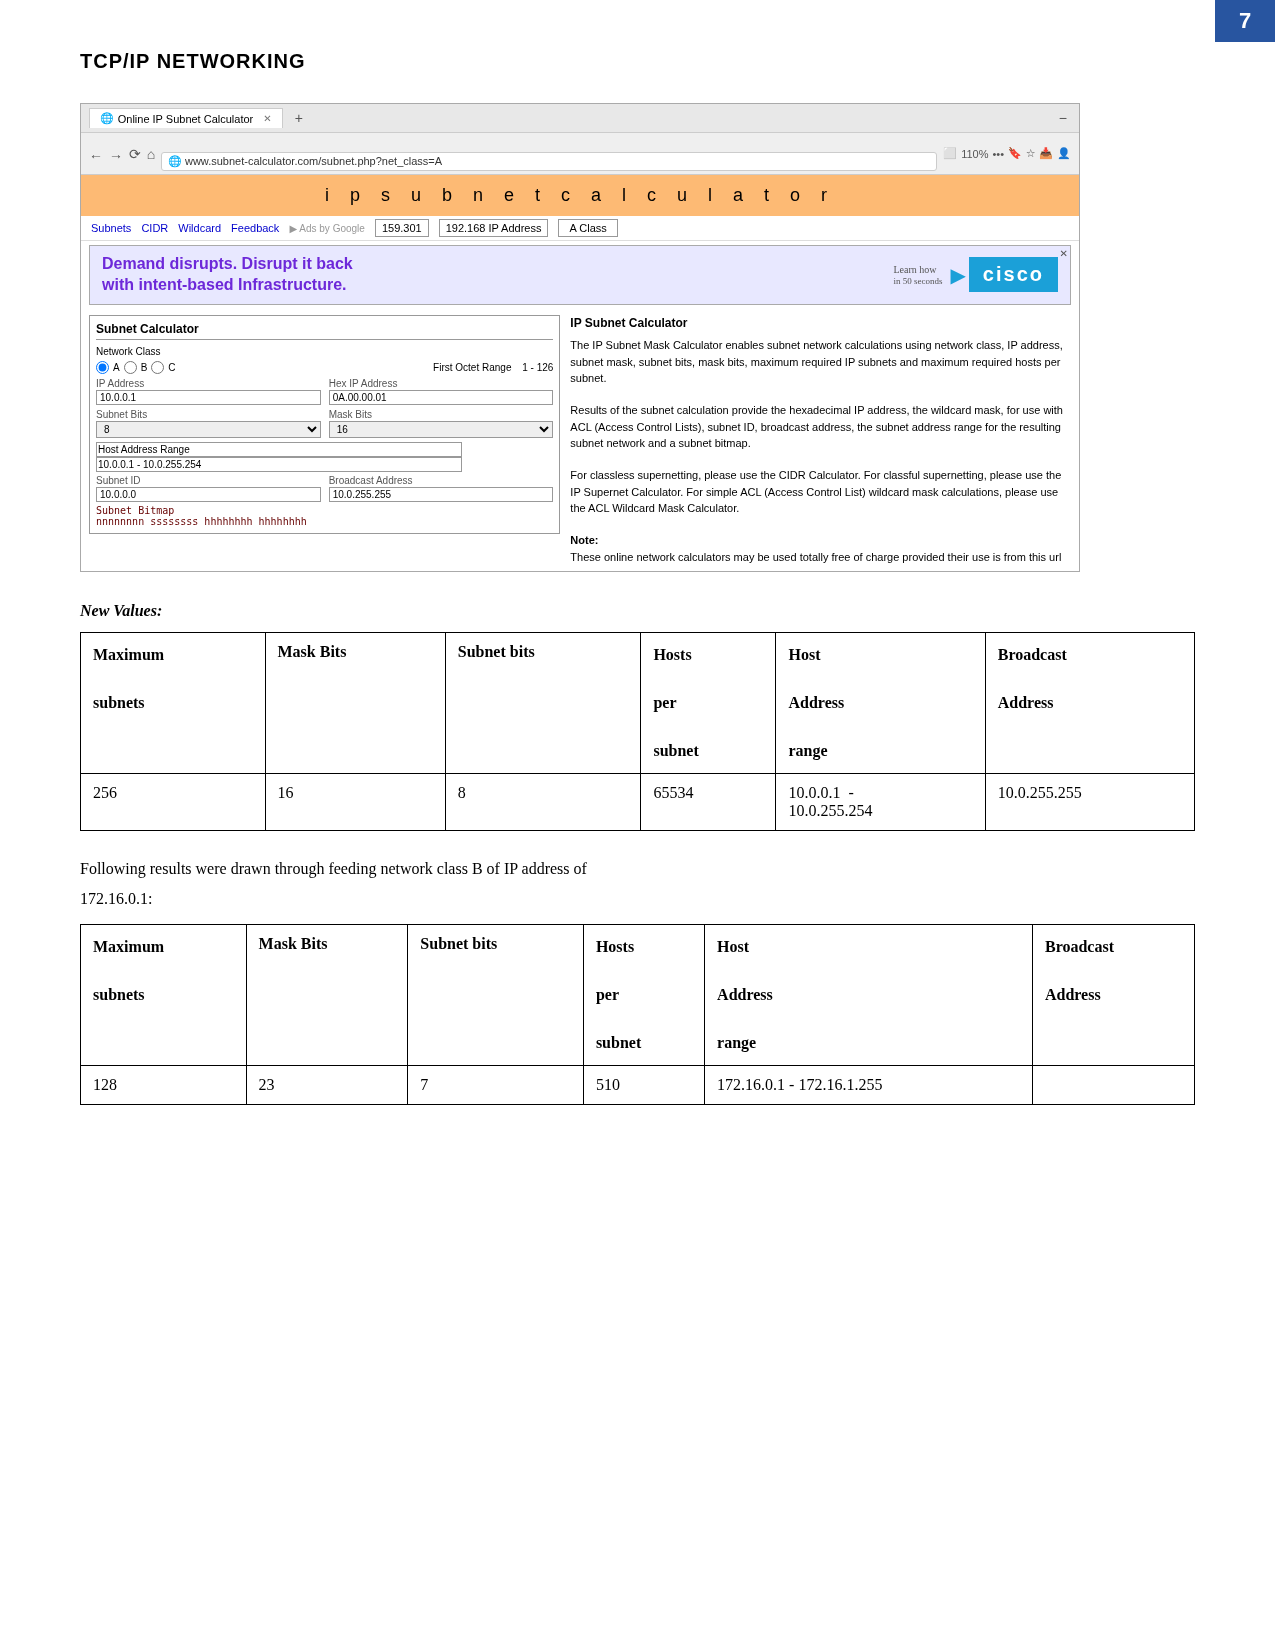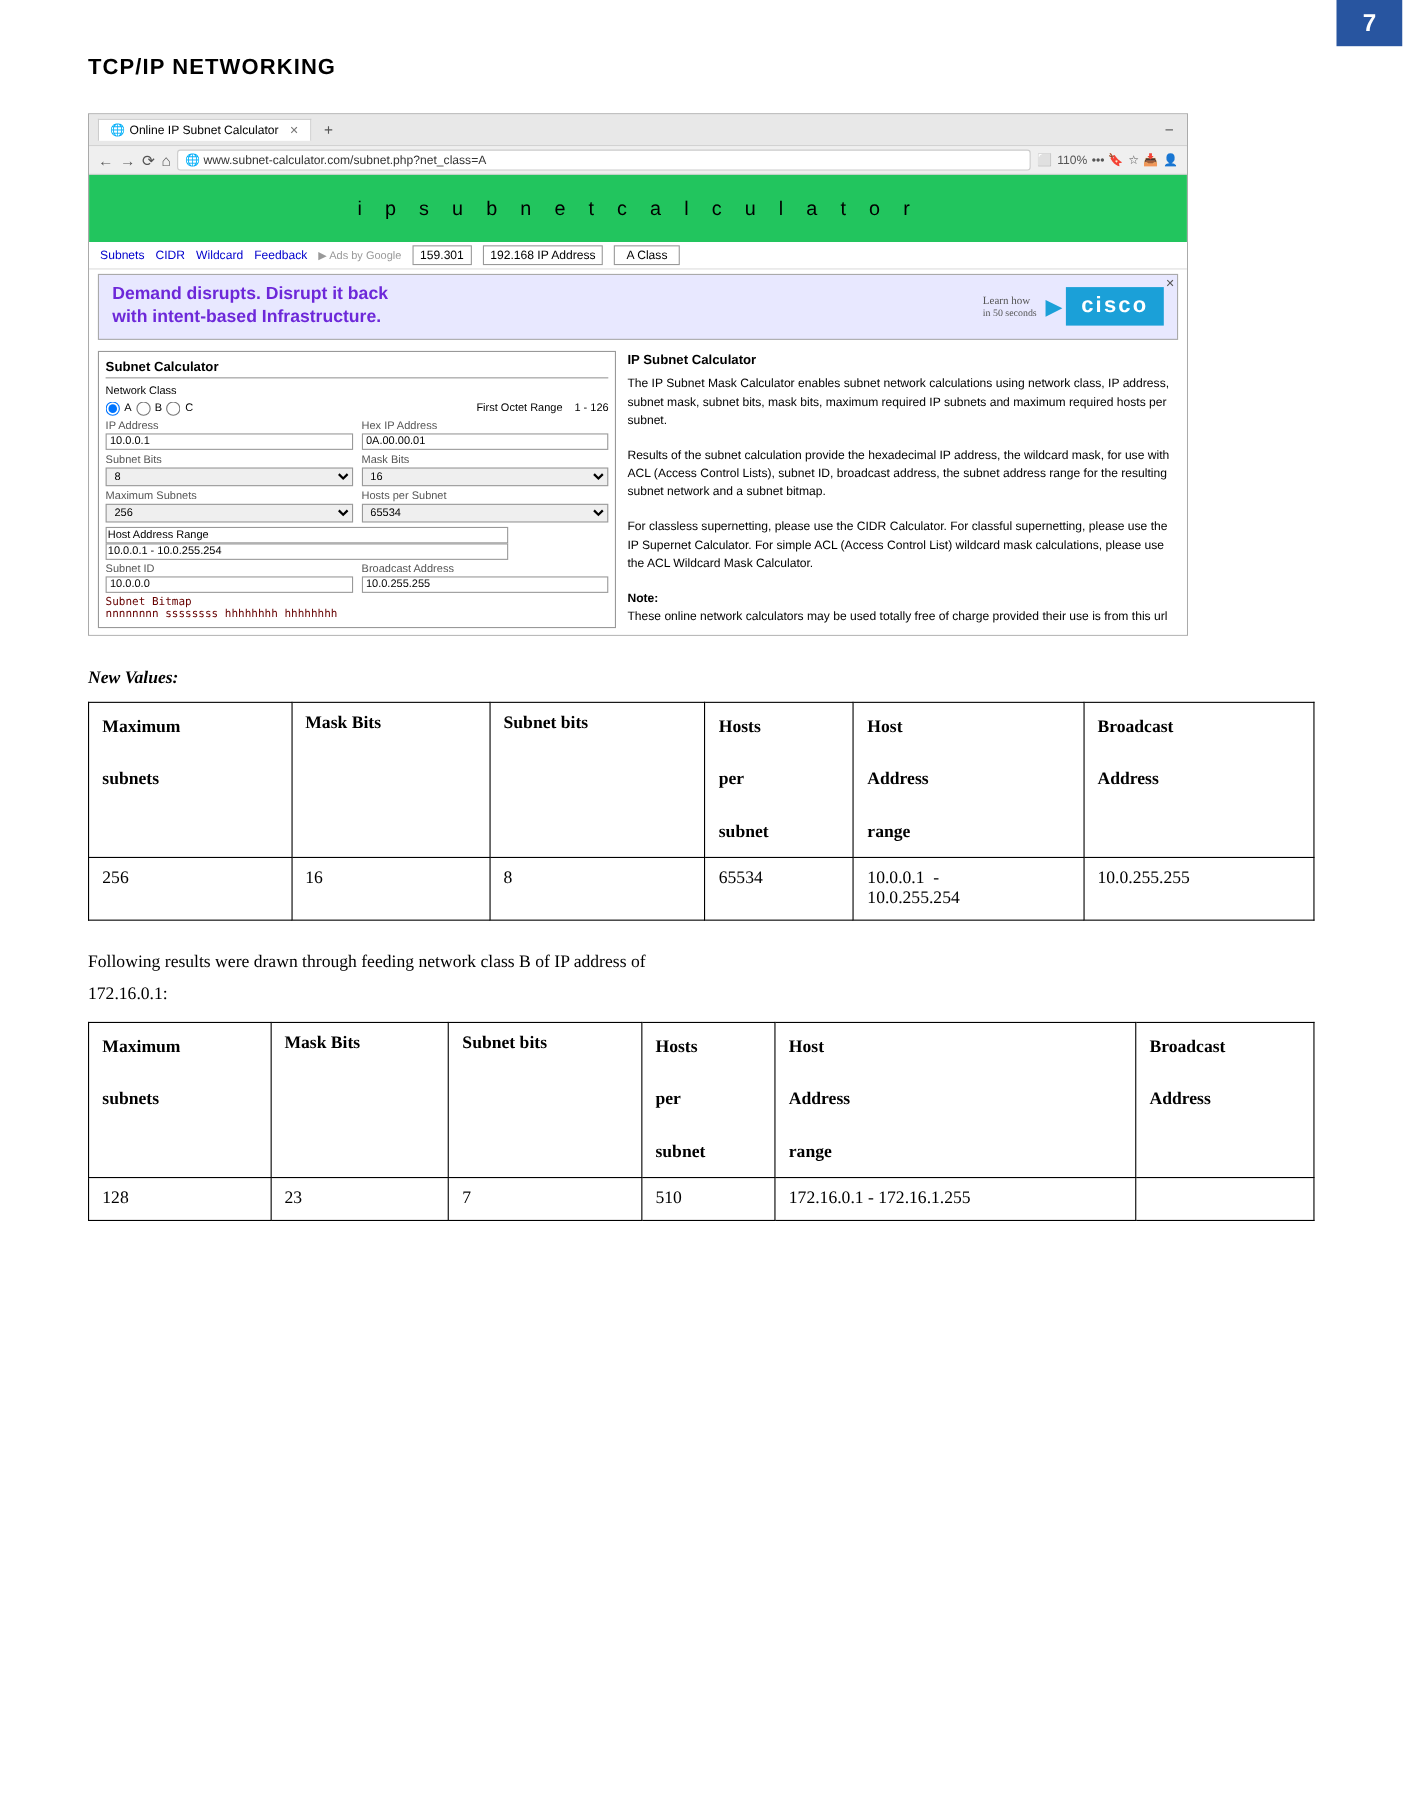--- a/index.html
+++ b/index.html
@@ -86,42 +86,43 @@
     }
 
     .browser-nav .url-bar {
       flex: 1;
       background: #fff;
       border: 1px solid #ccc;
       border-radius: 3px;
       padding: 2px 6px;
       font-size: 11px;
       color: #333;
+      margin-top: 16px;
     }
 
     .browser-nav .nav-right {
       display: flex;
       align-items: center;
       gap: 4px;
       font-size: 11px;
       color: #555;
     }
 
     .browser-content {
       background: #fff;
       padding: 0;
     }
 
     
     .subnet-header {
       display: flex;
       align-items: center;
       justify-content: center;
-      padding: 20px 10px;
-      background: #22c55e;
+      padding: 10px 10px;
+      background: #fdba74;
       font-family: Arial, sans-serif;
     }
 
     .subnet-header .ip-calc-title {
       font-size: 18px;
       letter-spacing: 8px;
       color: #000;
       font-weight: normal;
     }
 
@@ -460,34 +461,20 @@
               </select>
             </div>
             <div class="calc-field">
               <label>Mask Bits</label>
               <select>
                 <option>16</option>
               </select>
             </div>
           </div>
 
-          <div class="calc-row">
-            <div class="calc-field">
-              <label>Maximum Subnets</label>
-              <select>
-                <option>256</option>
-              </select>
-            </div>
-            <div class="calc-field">
-              <label>Hosts per Subnet</label>
-              <select>
-                <option>65534</option>
-              </select>
-            </div>
-          </div>
 
           <div class="host-range">
             <span>Host Address Range</span><br>
             <span>10.0.0.1 - 10.0.255.254</span>
           </div>
 
           <div class="subnet-ids-row">
             <div class="calc-field">
               <label>Subnet ID</label>
               <input type="text" value="10.0.0.0" style="">

